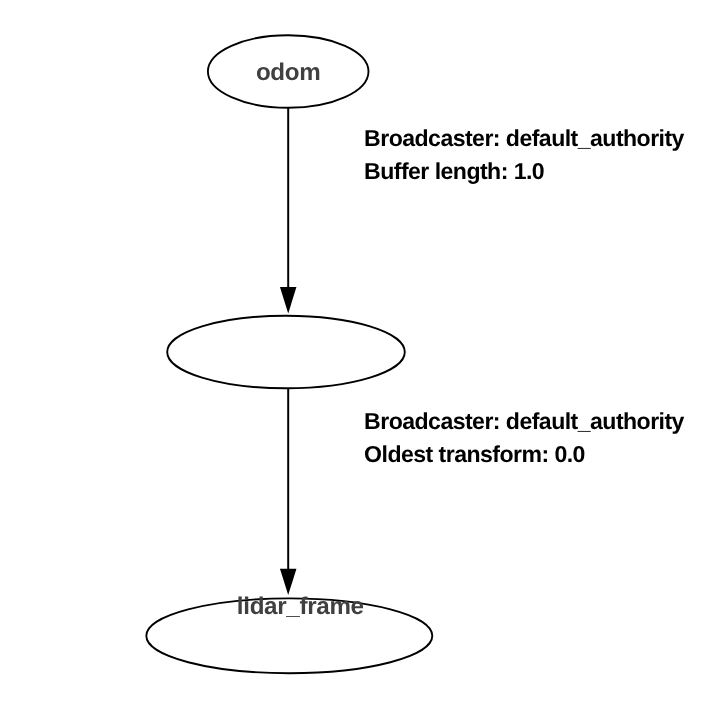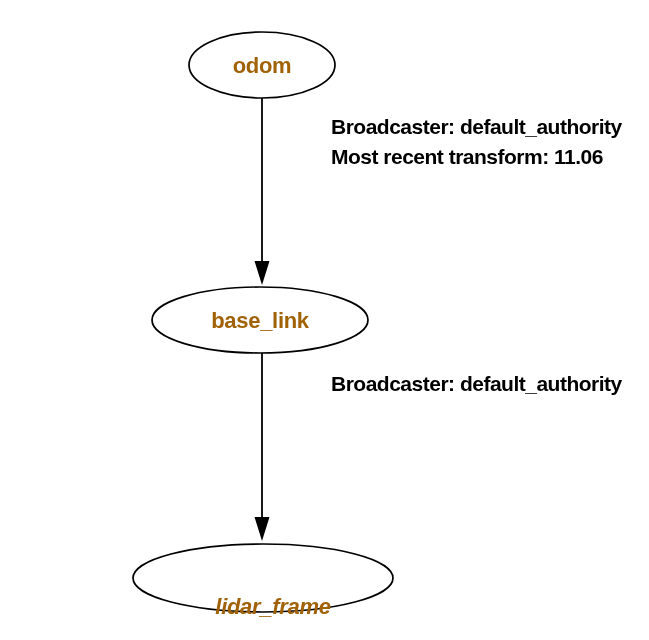--- a/index.html
+++ b/index.html
@@ -20,21 +20,21 @@
     left: 0;
     top: 0;
     width: 649px;
     height: 640px;
   }
   .node-label {
     position: absolute;
     text-align: center;
     font-size: 22px;
     font-weight: 700;
-    color: #a16207;
+    color: #404040;
     letter-spacing: -0.3px;
     white-space: nowrap;
     line-height: 26px;
     height: 26px;
   }
   .edge-label-block {
     position: absolute;
     left: 331px;
     color: #000000;
     font-size: 21px;
@@ -60,26 +60,26 @@
     <line x1="262" y1="353" x2="262" y2="519" stroke="#000000" stroke-width="1.8"></line>
     <polygon points="254.5,517 269.5,517 262,541" fill="#000000"></polygon>
 
     <ellipse cx="262" cy="65" rx="73" ry="33" fill="#ffffff" stroke="#000000" stroke-width="1.7"></ellipse>
     <ellipse cx="260" cy="320" rx="108" ry="33" fill="#ffffff" stroke="#000000" stroke-width="1.7"></ellipse>
     <ellipse cx="263" cy="578" rx="130" ry="34" fill="#ffffff" stroke="#000000" stroke-width="1.7"></ellipse>
   </svg>
 
   <div class="node-label" style="left:189px; top:53px; width:146px;">odom</div>
 
-  <div class="node-label" style="left:152px; top:308px; width:216px;">base_link</div>
 
-  <div class="node-label" style="left:133px; top:594px; width:280px;font-style:italic;">lidar_frame</div>
+  <div class="node-label" style="left:133px; top:538px; width:280px;">lidar_frame</div>
 
   <div class="edge-label-block" style="top:112px;">
     <div class="edge-label-line">Broadcaster: default_authority</div>
-    <div class="edge-label-line">Most recent transform: 11.06</div>
+    <div class="edge-label-line">Buffer length: 1.0</div>
   </div>
 
   <div class="edge-label-block" style="top:369px;">
     <div class="edge-label-line">Broadcaster: default_authority</div>
+    <div class="edge-label-line">Oldest transform: 0.0</div>
   </div>
 
 </div>
 
 </body></html>

